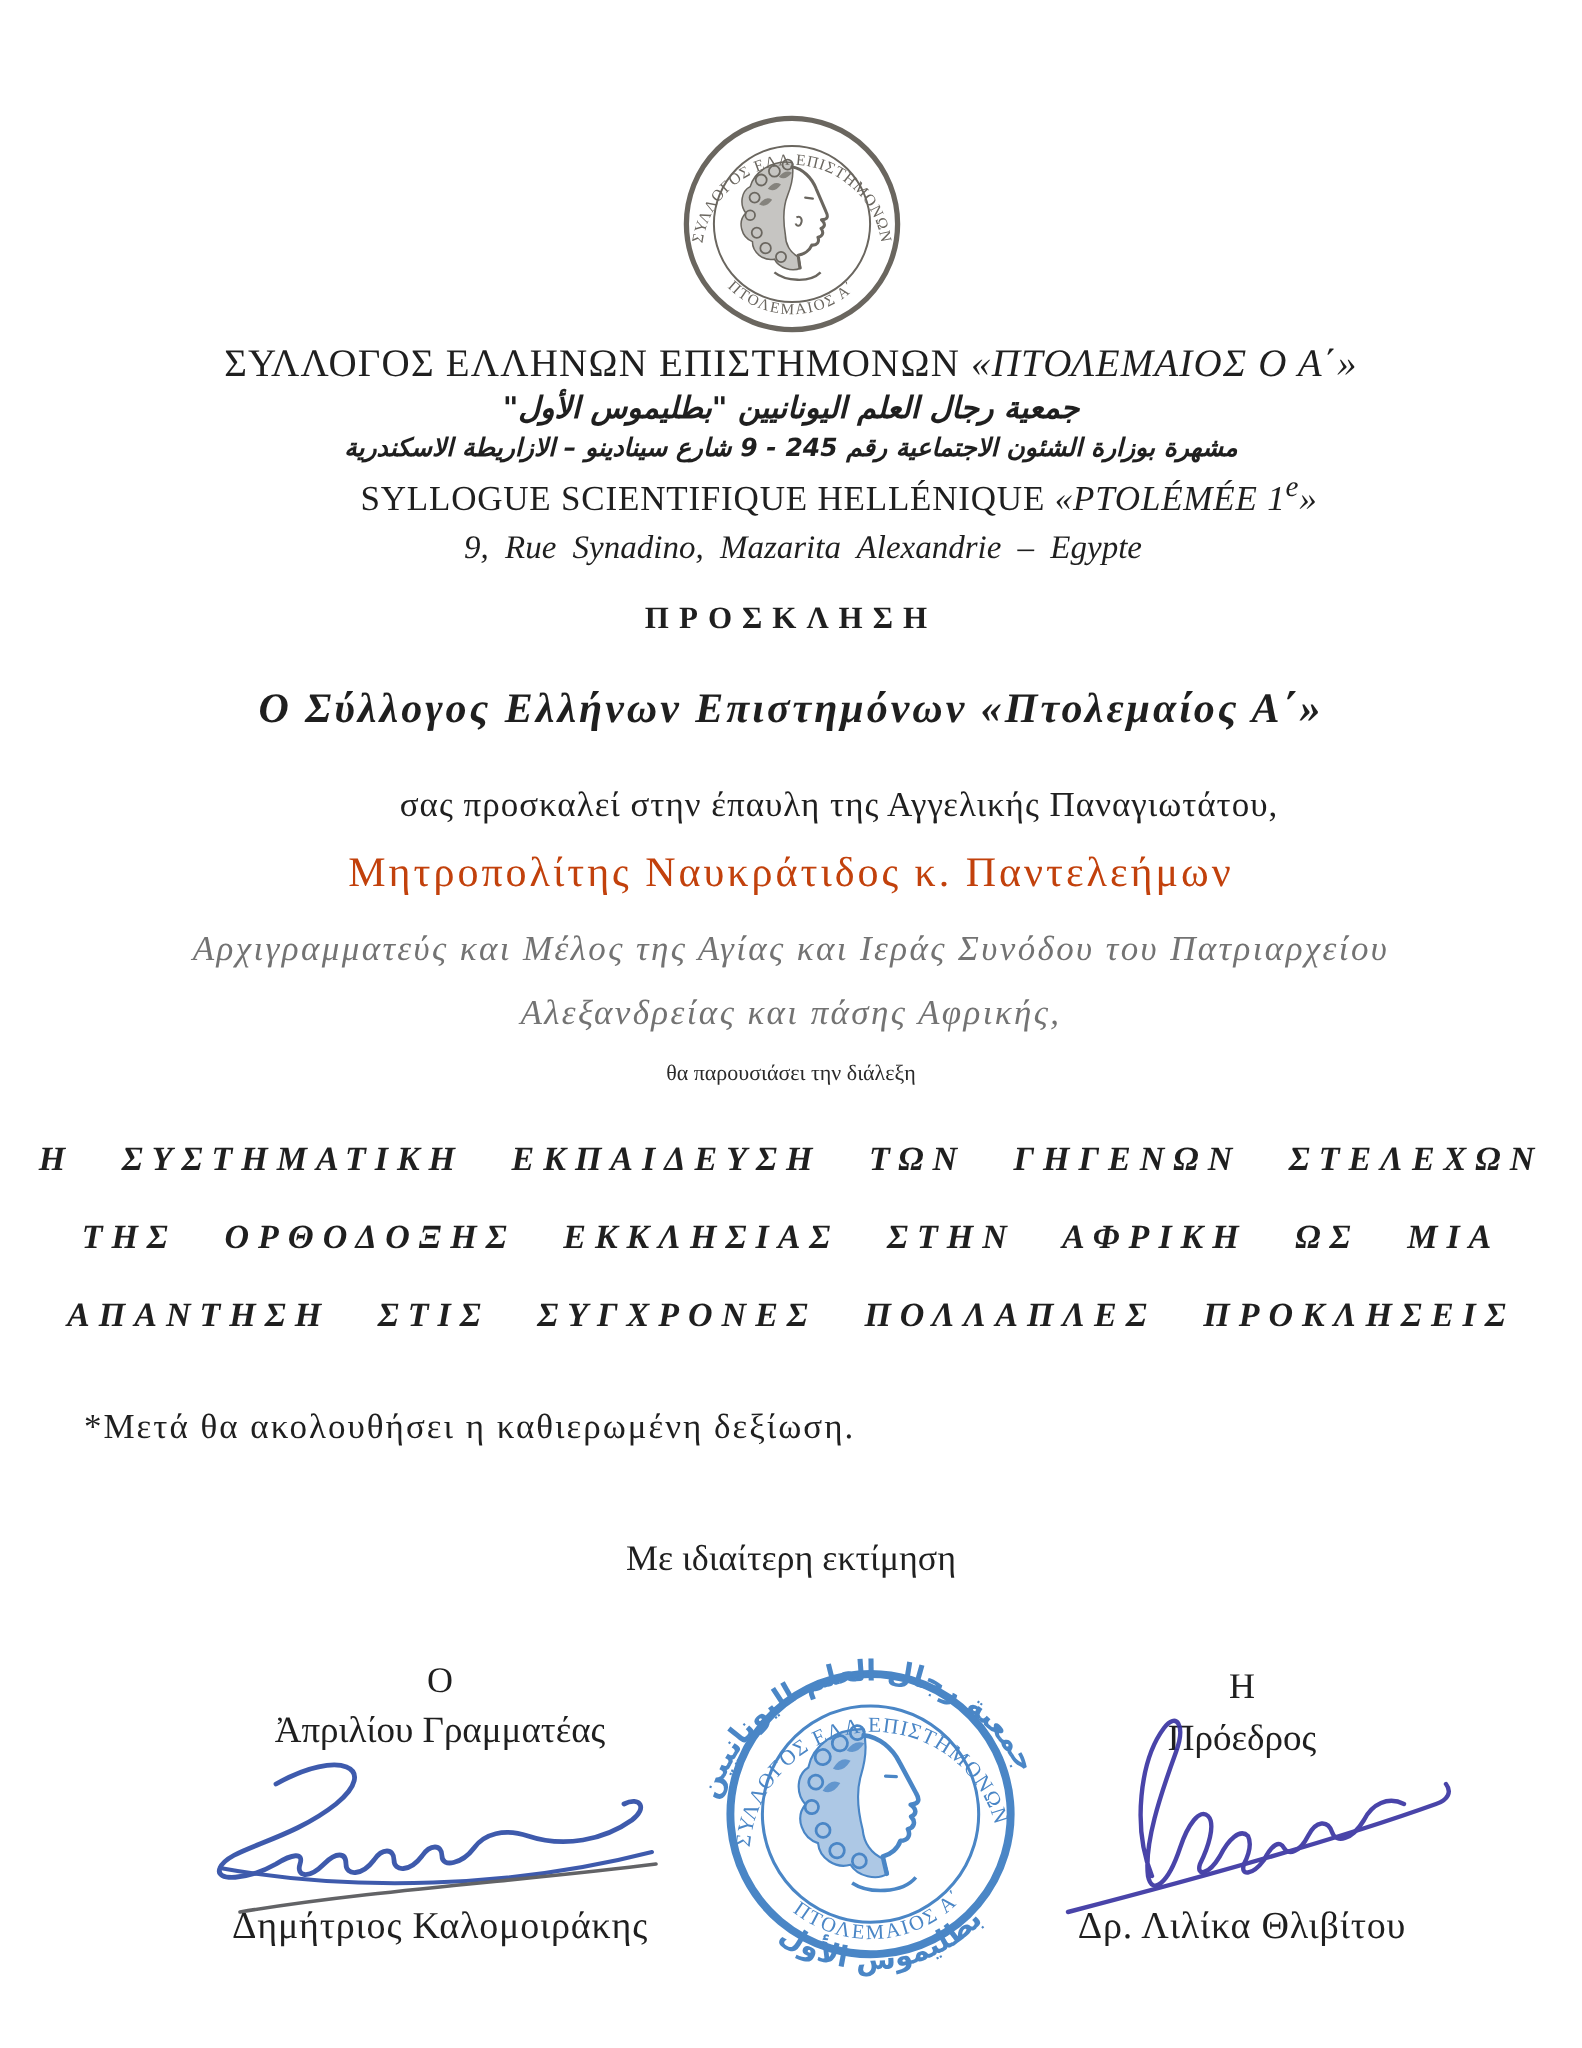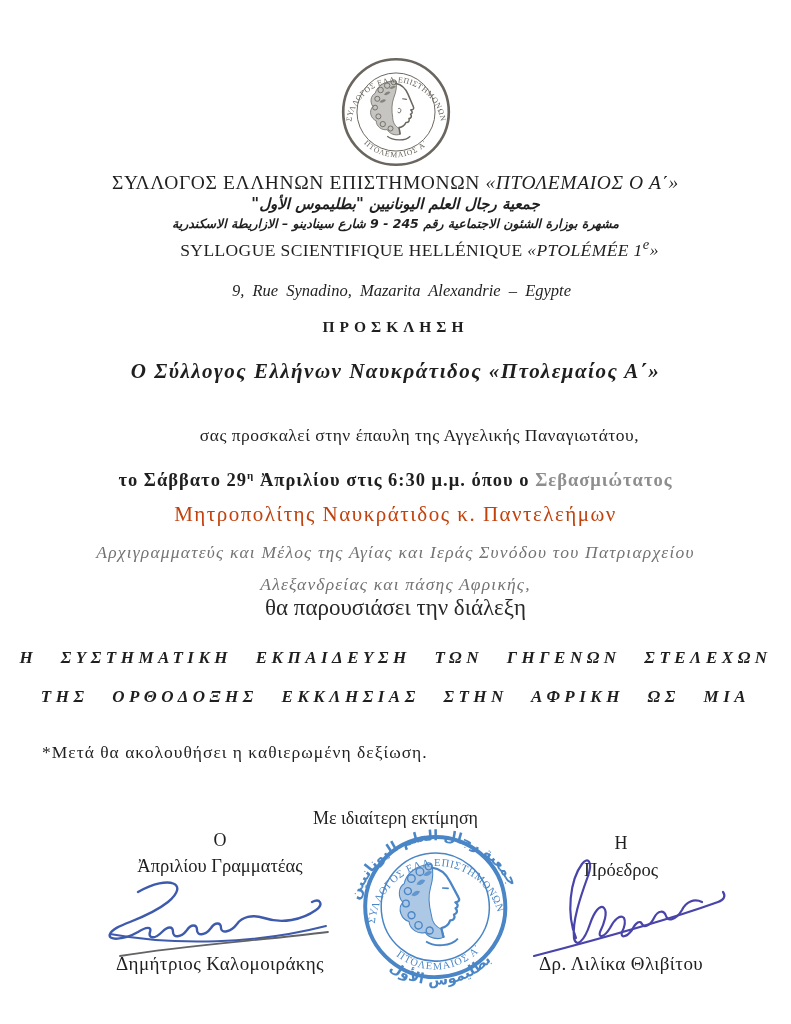--- a/index.html
+++ b/index.html
@@ -15,34 +15,34 @@
   
   .logo-wrap{width:110px;height:112px;margin:56px auto 4px;color:#6a665f;}
   .org-greek{font-size:19.5px;letter-spacing:.6px;margin-top:0;}
   .org-greek .it{font-style:italic;}
   .arabic1{font-size:15px;font-weight:bold;font-style:italic;
            font-family:"DejaVu Sans",sans-serif;margin-top:1px;}
   .arabic2{font-size:12.5px;font-weight:bold;font-style:italic;
            font-family:"DejaVu Sans",sans-serif;margin-top:3px;}
   .org-french{font-size:17.5px;margin-top:5px;letter-spacing:.4px;padding-left:48px;}
   .org-french .it{font-style:italic;}
-  .address{font-size:16.5px;font-style:italic;margin-top:20px;word-spacing:4px;padding-left:12px;}
+  .address{font-size:16.5px;font-style:italic;margin-top:4px;word-spacing:4px;padding-left:12px;}
   .year{font-size:14.5px;font-weight:bold;margin-top:4px;}
   
   .heading{font-size:15.5px;font-weight:bold;letter-spacing:5px;margin-top:17px;}
   .host{font-size:21px;font-weight:bold;font-style:italic;letter-spacing:1.5px;margin-top:23px;}
-  .venue{font-size:17.5px;letter-spacing:.5px;margin-top:41px;padding-left:48px;}
+  .venue{font-size:17.5px;letter-spacing:.5px;margin-top:25px;padding-left:48px;}
   .dateline{font-size:18.5px;font-weight:bold;letter-spacing:1px;margin-top:23px;}
   .dateline sup{font-size:11px;}
   .muted{color:#8e8e8e;}
   .speaker{font-size:21px;letter-spacing:1.5px;margin-top:11px;color:#c2410c;}
   .speaker-title{font-size:17.5px;font-style:italic;letter-spacing:1.2px;
                  color:#737373;margin-top:15px;}
   .speaker-title2{margin-top:11px;}
-  .lecture-intro{font-size:23px;margin-top:0;color:#2a2a2a;}
+  .lecture-intro{font-size:11px;margin-top:14px;color:#2a2a2a;}
   .lecture-title{font-size:17px;font-style:italic;font-weight:600;
                  letter-spacing:4.5px;word-spacing:15px;margin-top:17px;line-height:39px;}
   .footnote{font-size:17.5px;letter-spacing:1px;
             text-align:left;margin:26px 0 16px 42px;}
   .regards{font-size:18px;margin-top:45px;}
   
   .abs{position:absolute;}
   .sig-article{font-size:18px;}
   .sig-role{font-size:18.5px;}
   .sig-name{font-size:19px;letter-spacing:.4px;}
@@ -100,32 +100,30 @@
   </div>
   <div class="c arabic1" dir="rtl">جمعية رجال العلم اليونانيين "بطليموس الأول"</div>
   <div class="c arabic2" dir="rtl">مشهرة بوزارة الشئون الاجتماعية رقم 245 - 9 شارع سينادينو – الازاريطة الاسكندرية</div>
   <div class="c org-french">
     <span>SYLLOGUE SCIENTIFIQUE HELLÉNIQUE</span>
     <span class="it"><span>«PTOLÉMÉE 1</span><sup>e</sup><span>»</span></span>
   </div>
   <div class="c address">9,  Rue Synadino,  Mazarita Alexandrie – Egypte</div>
 
   <div class="c heading">ΠΡΟΣΚΛΗΣΗ</div>
-  <div class="c host">Ο Σύλλογος Ελλήνων Ναυκράτιδος «Πτολεμαίος Α΄»</div>
+  <div class="c host">Ο Σύλλογος Ελλήνων Επιστημόνων «Πτολεμαίος Α΄»</div>
   <div class="c venue">σας προσκαλεί στην έπαυλη της Αγγελικής Παναγιωτάτου,</div>
-  <div class="c dateline">
-    <span>το Σάββατο 29</span><sup>η</sup><span> Ἀπριλίου στις 6:30 μ.μ. όπου ο </span><span class="muted">Σεβασμιώτατος</span>
-  </div>
   <div class="c speaker">Μητροπολίτης Ναυκράτιδος κ. Παντελεήμων</div>
   <div class="c speaker-title">Αρχιγραμματεύς και Μέλος της Αγίας και Ιεράς Συνόδου του Πατριαρχείου</div>
   <div class="c speaker-title speaker-title2">Αλεξανδρείας και πάσης Αφρικής,</div>
   <div class="c lecture-intro">θα παρουσιάσει την διάλεξη</div>
   <div class="c lecture-title">
     <div>Η ΣΥΣΤΗΜΑΤΙΚΗ ΕΚΠΑΙΔΕΥΣΗ ΤΩΝ ΓΗΓΕΝΩΝ ΣΤΕΛΕΧΩΝ</div>
     <div>ΤΗΣ ΟΡΘΟΔΟΞΗΣ ΕΚΚΛΗΣΙΑΣ ΣΤΗΝ ΑΦΡΙΚΗ ΩΣ ΜΙΑ</div>
+    <div>ΑΠΑΝΤΗΣΗ ΣΤΙΣ ΣΥΓΧΡΟΝΕΣ ΠΟΛΛΑΠΛΕΣ ΠΡΟΚΛΗΣΕΙΣ</div>
   </div>
   <div class="footnote">*Μετά θα ακολουθήσει η καθιερωμένη δεξίωση.</div>
   <div class="c regards">Με ιδιαίτερη εκτίμηση</div>
 
   <div class="abs col-left sig-article" style="top:830px;">Ο</div>
   <div class="abs col-left sig-role" style="top:856px;">Ἀπριλίου Γραμματέας</div>
   <div class="abs col-left sig-name" style="top:953px;z-index:4;">Δημήτριος Καλομοιράκης</div>
 
   <div class="abs col-right sig-article" style="top:833px;">Η</div>
   <div class="abs col-right sig-role" style="top:860px;">Πρόεδρος</div>

